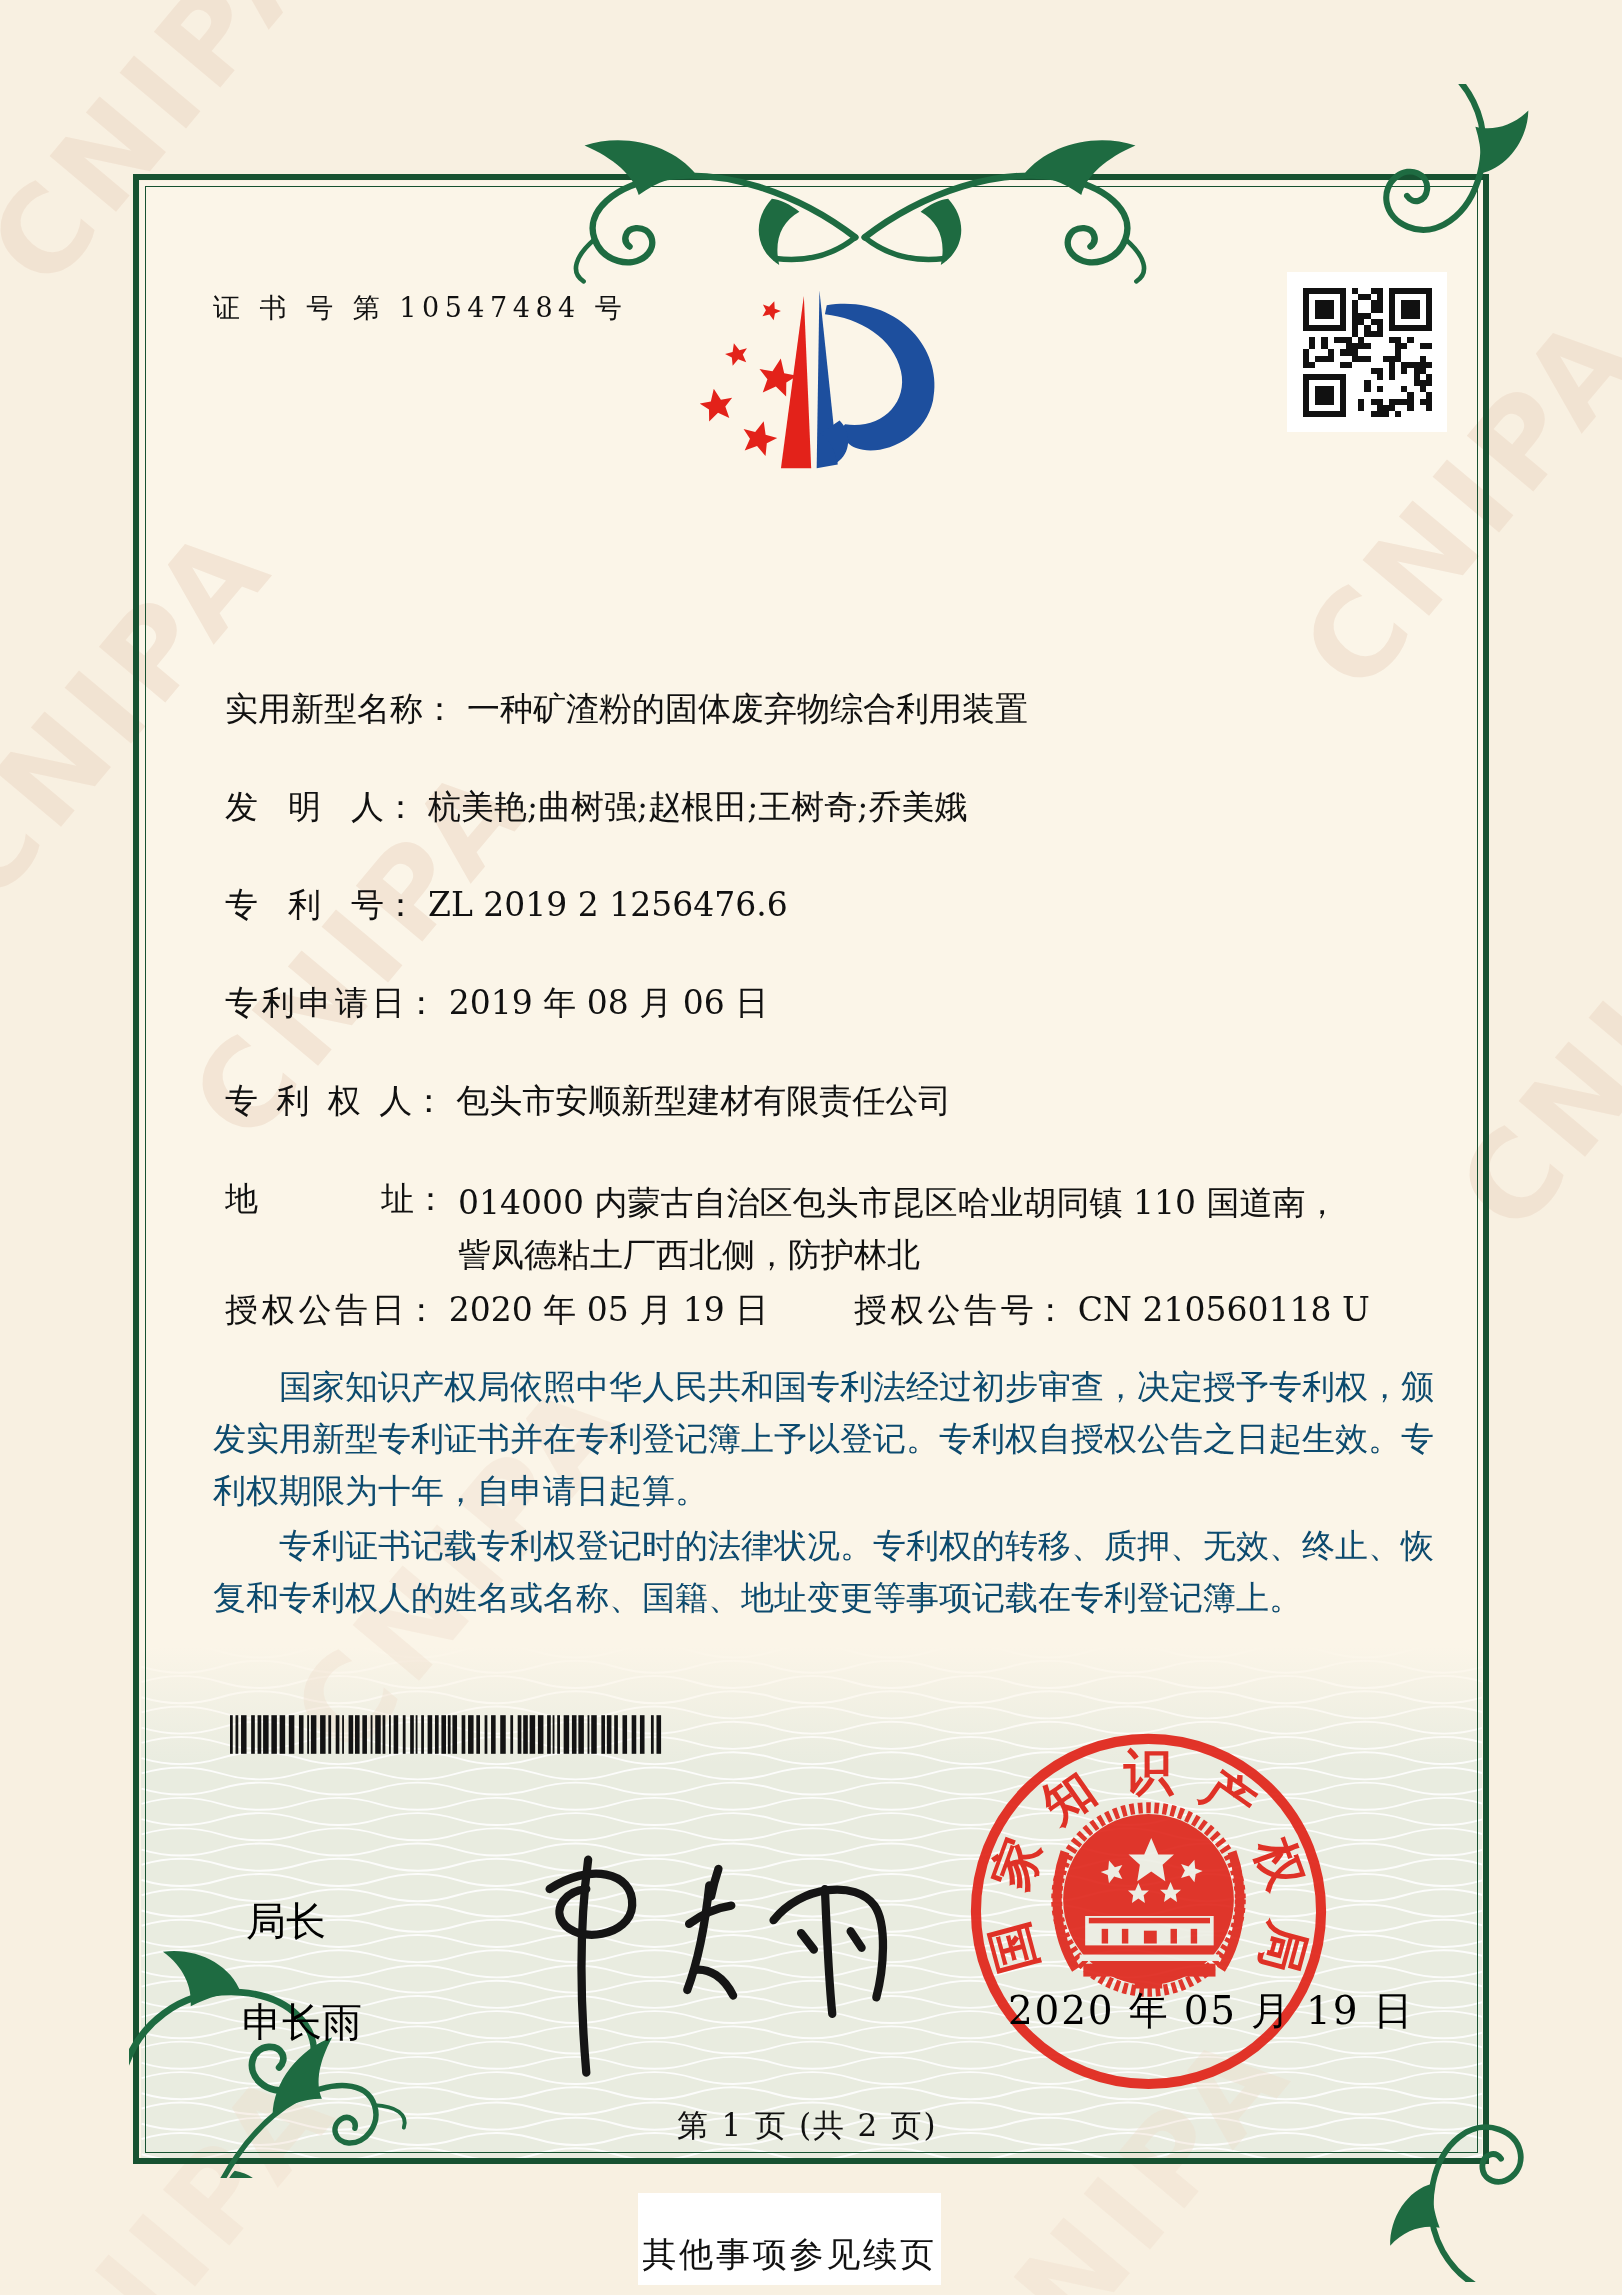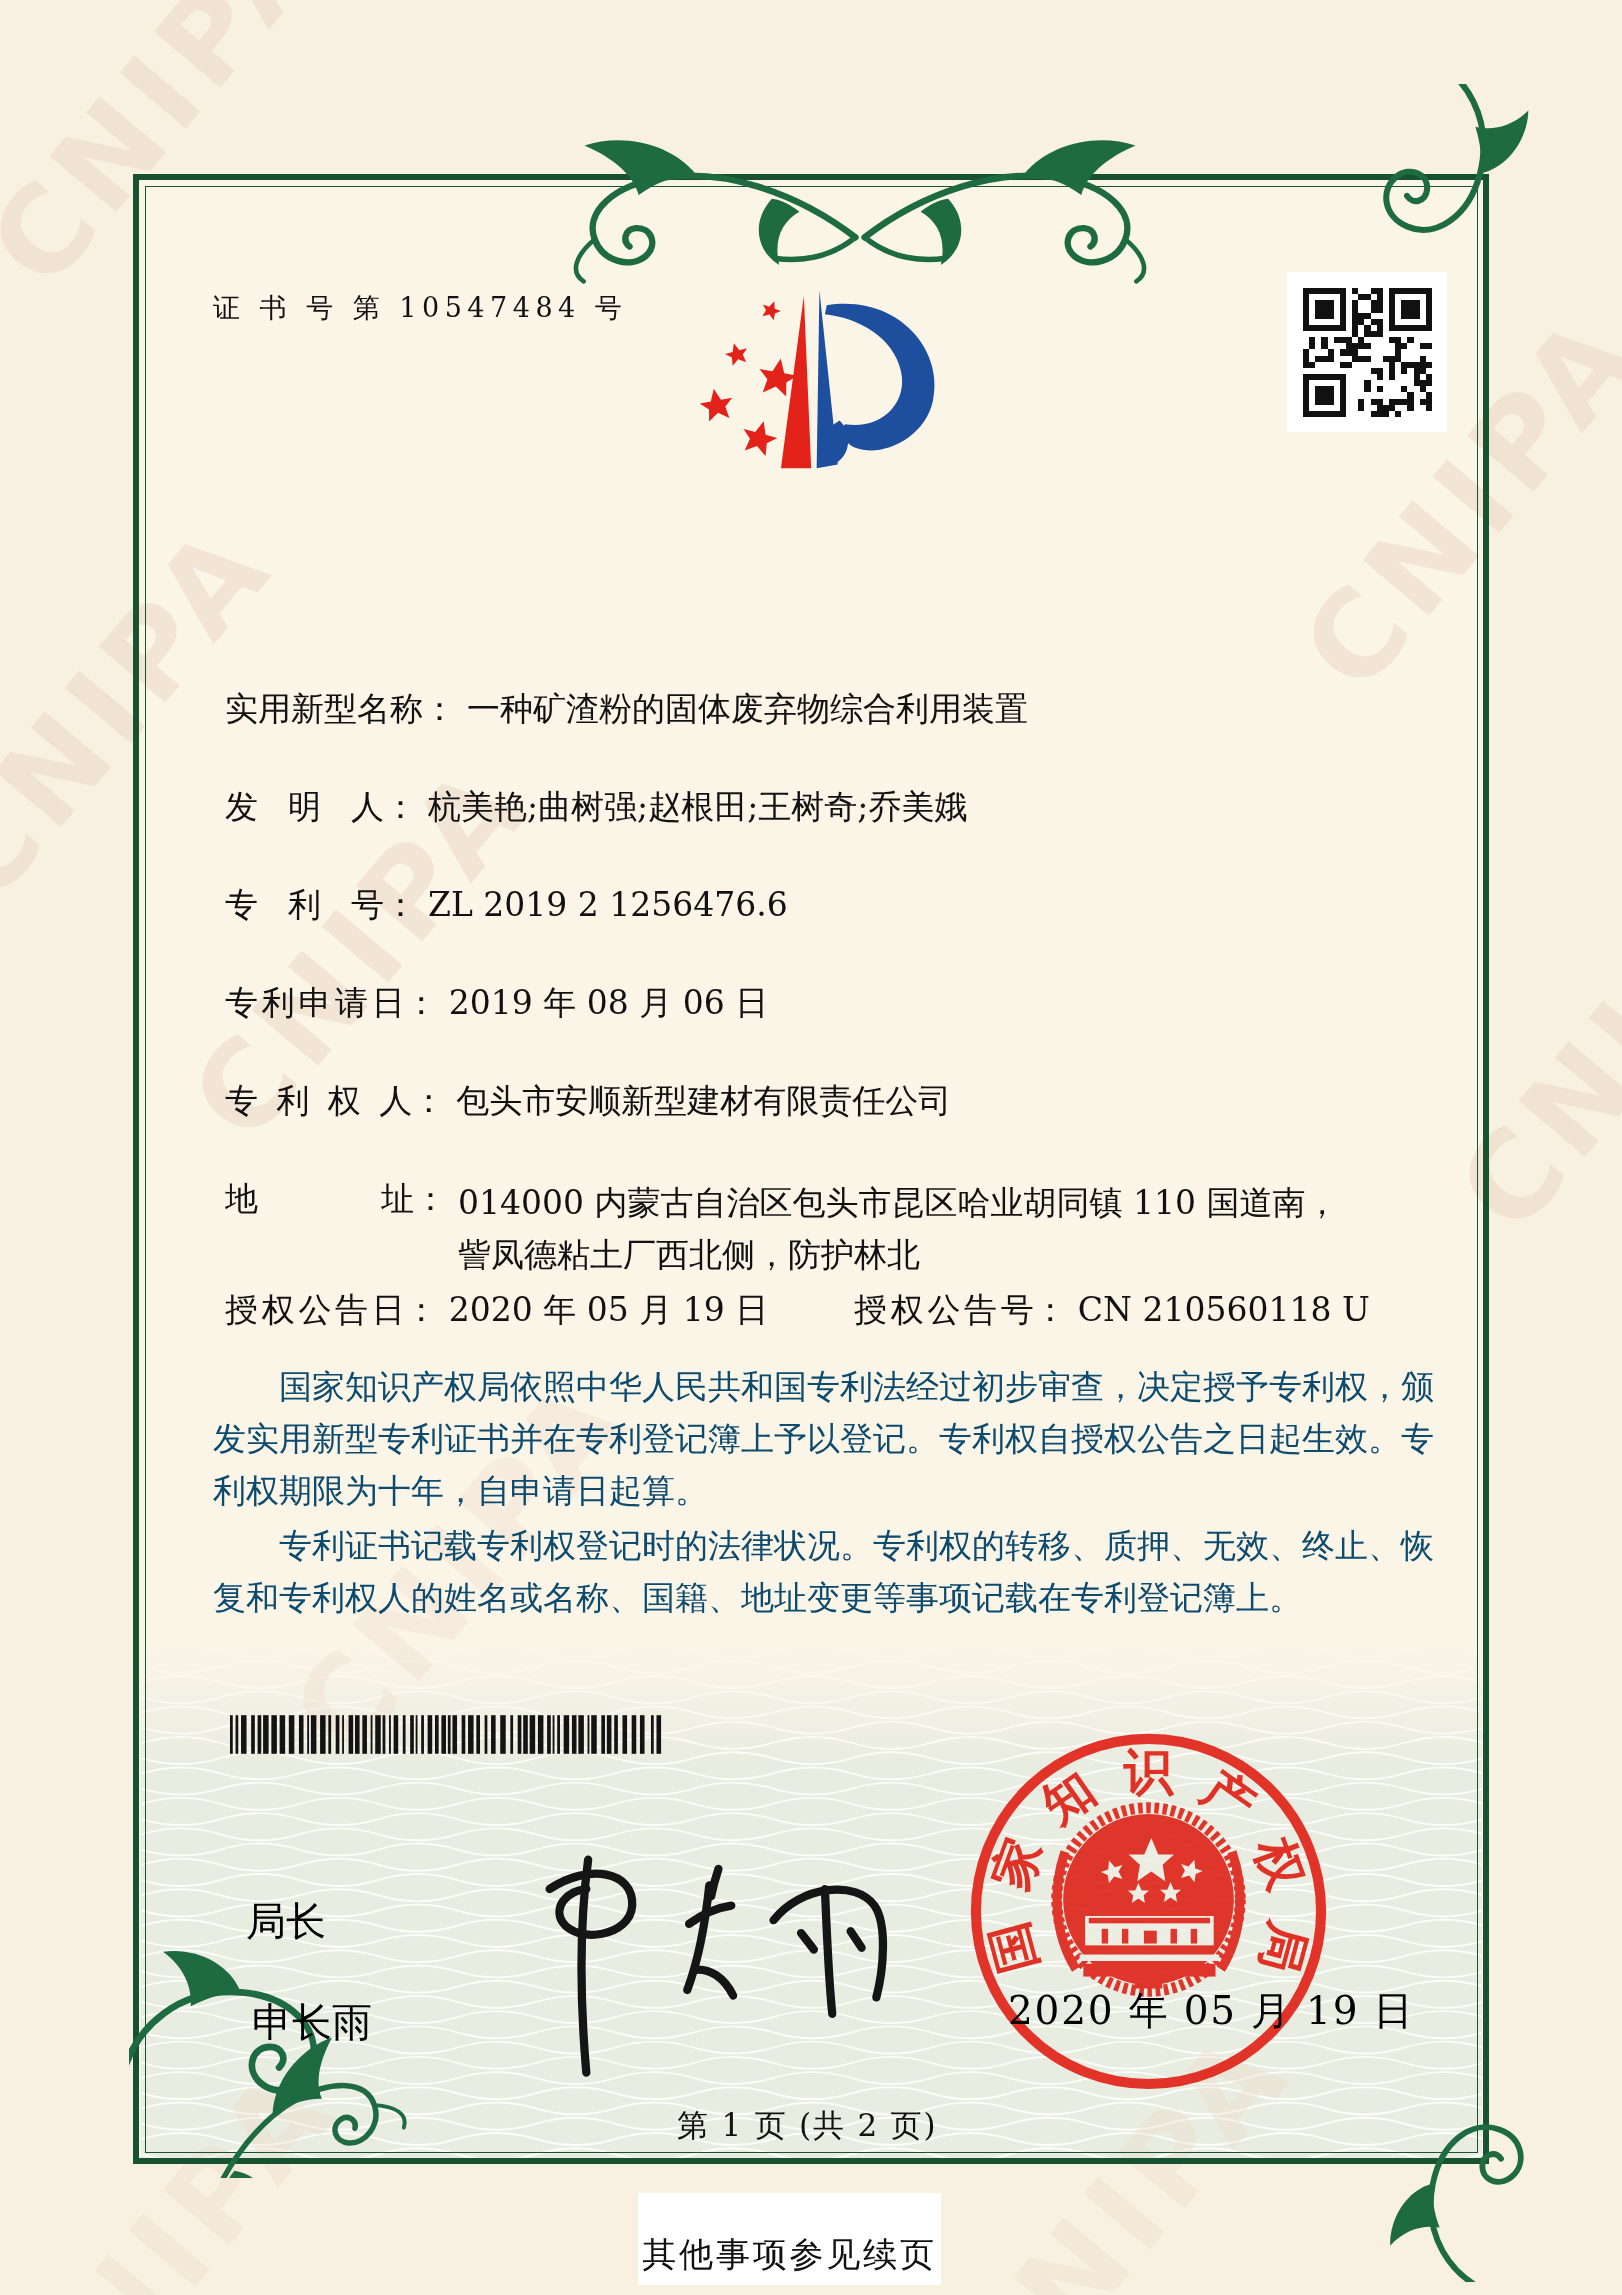--- a/index.html
+++ b/index.html
@@ -457,21 +457,21 @@
       <rect x="410" y="0" width="5" height="42" fill="#131313"></rect>
       <rect x="418" y="0" width="4" height="42" fill="#131313"></rect>
       <rect x="427" y="0" width="5" height="42" fill="#131313"></rect>
       <rect x="437" y="0" width="5" height="42" fill="#131313"></rect>
       <rect x="446" y="0" width="5" height="42" fill="#131313"></rect>
       <rect x="458" y="0" width="3" height="42" fill="#131313"></rect>
       <rect x="464" y="0" width="5" height="42" fill="#131313"></rect>
     </svg>
 
   <div class="abs officer" style="left:246px;top:1894px;">局长</div>
-  <div class="abs officer" style="left:252px;top:1995px;">申长雨</div>
+  <div class="abs officer" style="left:242px;top:1995px;">申长雨</div>
 
   <svg class="abs" style="left:478px;top:1832px;" width="413" height="271" viewBox="0 0 450 295" fill="none" stroke="#151515" stroke-width="9" stroke-linecap="round">
     <path d="M120,30 C112,90 110,170 118,262"></path>
     <path d="M78,62 C120,34 170,42 168,80 C166,114 108,122 92,98 C82,82 96,64 118,62"></path>
     <path d="M252,58 C248,96 240,140 228,172"></path>
     <path d="M230,100 C246,88 262,82 276,80"></path>
     <path d="M236,150 C252,148 268,158 278,178"></path>
     <path d="M262,40 C258,52 256,60 254,70"></path>
     <path d="M322,96 C352,58 412,52 432,80 C446,100 442,150 434,180"></path>
     <path d="M378,62 C380,110 382,160 386,198"></path>

